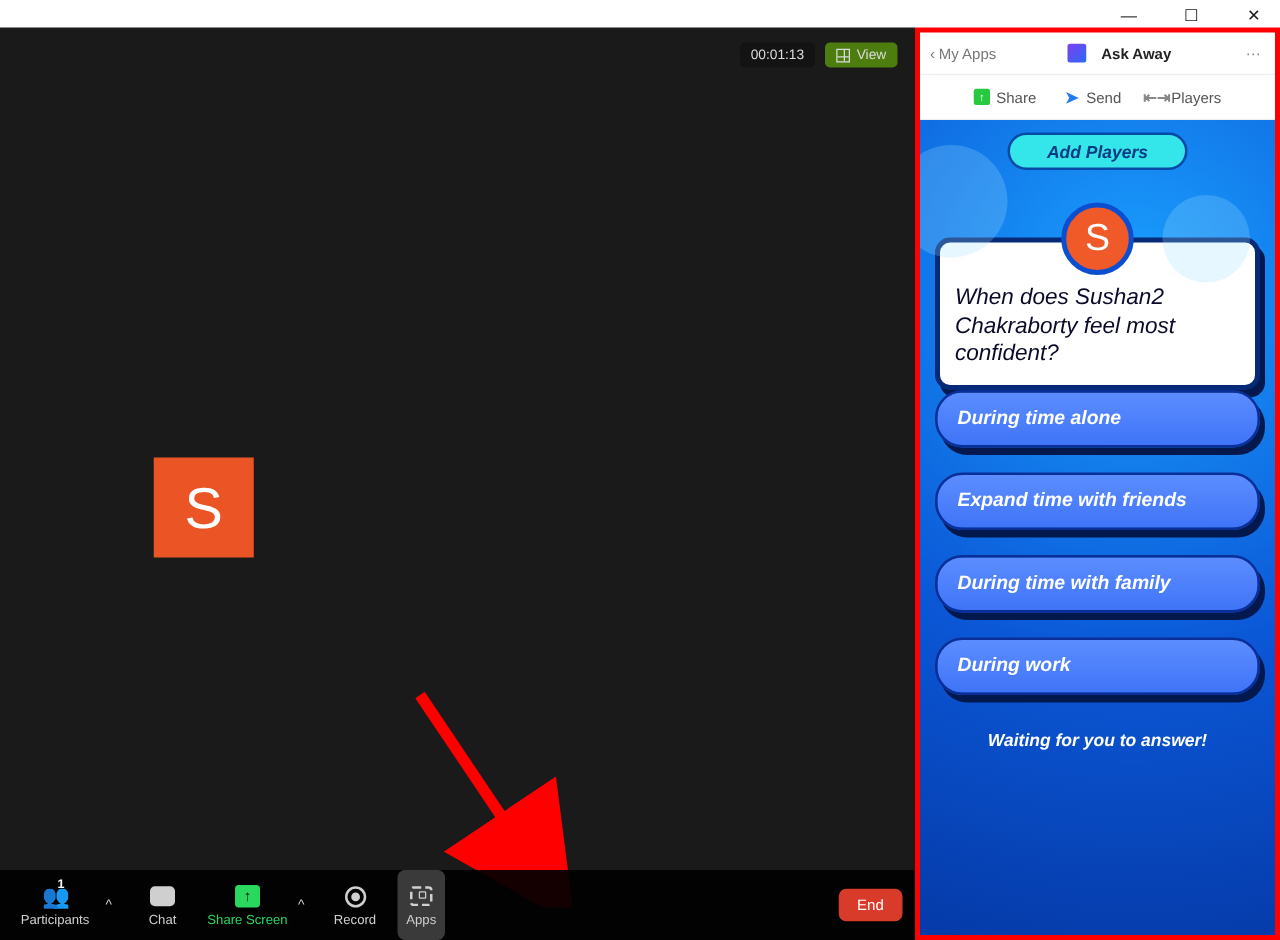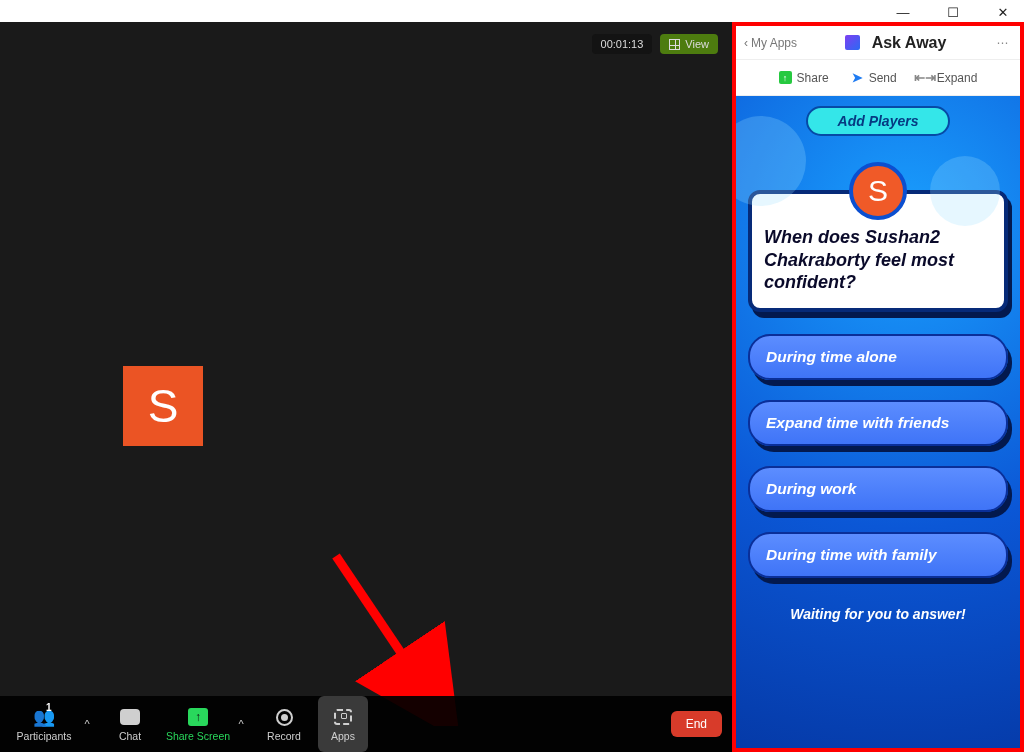--- a/index.html
+++ b/index.html
@@ -25,21 +25,21 @@
 
   
   .avatar-tile{position:absolute;top:344px;left:123px;width:80px;height:80px;background:#eb5424;display:flex;align-items:center;justify-content:center;color:#fff;font-size:46px;font-weight:400}
 
   
   .arrow-svg{position:absolute;left:320px;top:524px;pointer-events:none}
 
   
   .toolbar{position:absolute;left:0;right:0;bottom:0;height:56px;background:rgba(0,0,0,0.92);display:flex;align-items:center;padding:0 10px;gap:0}
   .tb-item{display:flex;flex-direction:column;align-items:center;justify-content:center;color:#cfcfcf;font-size:10.5px;width:68px;height:100%;cursor:pointer;position:relative}
-  .tb-item.narrow{width:50px}
+  .tb-item.narrow{width:38px}
   .tb-ico{height:22px;display:flex;align-items:center;justify-content:center;margin-bottom:2px;font-size:18px}
   .tb-item.share{color:#29d85c}
   .tb-item.active{background:#3a3a3a;border-radius:6px}
   .caret-btn{width:18px;height:100%;display:flex;align-items:center;justify-content:center;color:#cfcfcf;font-size:11px;cursor:pointer}
   .tb-badge{position:absolute;top:6px;left:36px;color:#fff;font-size:10px;font-weight:600}
   .end-btn{margin-left:auto;background:#d83b2a;color:#fff;font-size:12px;padding:6px 15px;border-radius:6px;cursor:pointer;font-weight:500}
 
   
   .share-box{width:20px;height:18px;border-radius:3px;background:#29d85c;display:flex;align-items:center;justify-content:center;color:#111;font-size:12px;font-weight:900}
   .rec-ico{width:17px;height:17px;border:2px solid #cfcfcf;border-radius:50%;display:flex;align-items:center;justify-content:center}
@@ -49,39 +49,39 @@
   .part-ico{font-size:18px;letter-spacing:-2px}
   .react-ico{width:18px;height:18px;border:2px solid #cfcfcf;border-radius:50%;position:relative}
   .react-ico::before{content:"⌣";position:absolute;top:-3px;left:2px;color:#cfcfcf;font-size:10px}
   .react-ico::after{content:"+";position:absolute;top:-6px;right:-6px;color:#cfcfcf;font-size:10px;font-weight:700}
   .apps-ico{width:18px;height:16px;border:2px dashed #cfcfcf;border-radius:3px;position:relative}
   .apps-ico::after{content:"";position:absolute;left:5px;top:2px;width:4px;height:4px;border:1px solid #cfcfcf;border-radius:1px}
 
   
   .sp-hdr{height:34px;display:flex;align-items:center;padding:0 8px;border-bottom:1px solid #eee;font-size:12px;color:#777}
   .sp-back{display:flex;align-items:center;gap:3px;cursor:pointer}
-  .sp-title{flex:1;text-align:center;display:flex;align-items:center;justify-content:center;gap:12px;color:#222;font-weight:600;font-size:16px}
+  .sp-title{flex:1;text-align:center;display:flex;align-items:center;justify-content:center;gap:12px;color:#222;font-weight:600;font-size:12px}
   .sp-title-ico{width:15px;height:15px;background:linear-gradient(135deg,#7e3ff2,#2a6af3);border-radius:2px}
   .sp-more{width:18px;text-align:center;cursor:pointer;color:#888;letter-spacing:1px}
 
   .sp-actions{height:36px;display:flex;align-items:center;justify-content:center;gap:22px;font-size:12px;color:#555;border-bottom:1px solid #eee}
   .sp-act{display:flex;align-items:center;gap:5px;cursor:pointer}
   .sp-act .mini{width:13px;height:13px;display:inline-flex;align-items:center;justify-content:center;border-radius:2px;font-size:9px;font-weight:900}
   .mini.share{background:#26c940;color:#fff}
   .mini.send{color:#1e7bf2;font-size:13px}
   .mini.expand{color:#888;font-size:13px}
 
   
   .game-body{flex:1;background:radial-gradient(circle at 60% 20%,#1aa0ff 0%,#0b57d6 55%,#053aa8 100%);position:relative;overflow:hidden;padding:10px 12px 6px}
   .add-players{display:block;margin:0 auto 20px;background:#34e6e9;color:#063a82;border:2px solid #064aa6;border-radius:18px;padding:5px 30px;font-weight:900;font-size:14px;font-style:italic;cursor:pointer;font-family:Arial,sans-serif}
 
   .q-avatar{width:58px;height:58px;border-radius:50%;background:#f05a28;border:4px solid #0b4fd0;margin:26px auto -30px;display:flex;align-items:center;justify-content:center;color:#fff;font-size:30px;position:relative;z-index:2}
-  .q-card{background:#fff;border:4px solid #062a78;border-radius:12px;padding:32px 12px 14px;color:#0a0a2a;font-weight:700;font-size:18px;line-height:1.25;font-style:italic;font-family:Arial,sans-serif;box-shadow:4px 6px 0 #03194e}
-
-  .ans-list{margin-top:22px;display:flex;flex-direction:column;gap:20px}
+  .q-card{background:#fff;border:4px solid #062a78;border-radius:12px;padding:32px 12px 14px;color:#0a0a2a;font-weight:400;font-size:18px;line-height:1.25;font-style:italic;font-family:Arial,sans-serif;box-shadow:4px 6px 0 #03194e}
+
+  .ans-list{display:flex;flex-direction:column;gap:20px}
   .ans-btn{background:linear-gradient(180deg,#5c8dff,#3f74f7);border:2px solid #0a2f99;border-radius:22px;padding:12px 16px;color:#fff;font-weight:900;font-style:italic;font-size:15.5px;text-align:left;cursor:pointer;box-shadow:4px 6px 0 #03194e;font-family:Arial,sans-serif}
 
   .wait-msg{margin-top:28px;text-align:center;color:#fff;font-weight:900;font-style:italic;font-size:14px;font-family:Arial,sans-serif}
 
   
   .deco{position:absolute;border-radius:50%;opacity:.25;background:#9adfff}
 </style>
 </head>
 <body>
 
@@ -179,41 +179,41 @@
       <div class="sp-act">
         <span class="mini share">↑</span>
         <span>Share</span>
       </div>
       <div class="sp-act">
         <span class="mini send">➤</span>
         <span>Send</span>
       </div>
       <div class="sp-act">
         <span class="mini expand">⇤⇥</span>
-        <span>Expand</span>
+        <span>Players</span>
       </div>
     </div>
 
     <div class="game-body">
       <span class="deco" style="top:60px;right:20px;width:70px;height:70px"></span>
       <span class="deco" style="top:20px;left:-20px;width:90px;height:90px"></span>
 
       <button class="add-players">Add Players</button>
 
       <div class="q-avatar">
         <span>S</span>
       </div>
       <div class="q-card">
         <span>When does Sushan2 Chakraborty feel most confident?</span>
       </div>
 
       <div class="ans-list">
         <button class="ans-btn">During time alone</button>
         <button class="ans-btn">Expand time with friends</button>
+        <button class="ans-btn">During time with family</button>
         <button class="ans-btn">During work</button>
-        <button class="ans-btn">During time with family</button>
       </div>
 
       <div class="wait-msg">Waiting for you to answer!</div>
     </div>
 
   </div>
 </div>
 
 </body></html>

